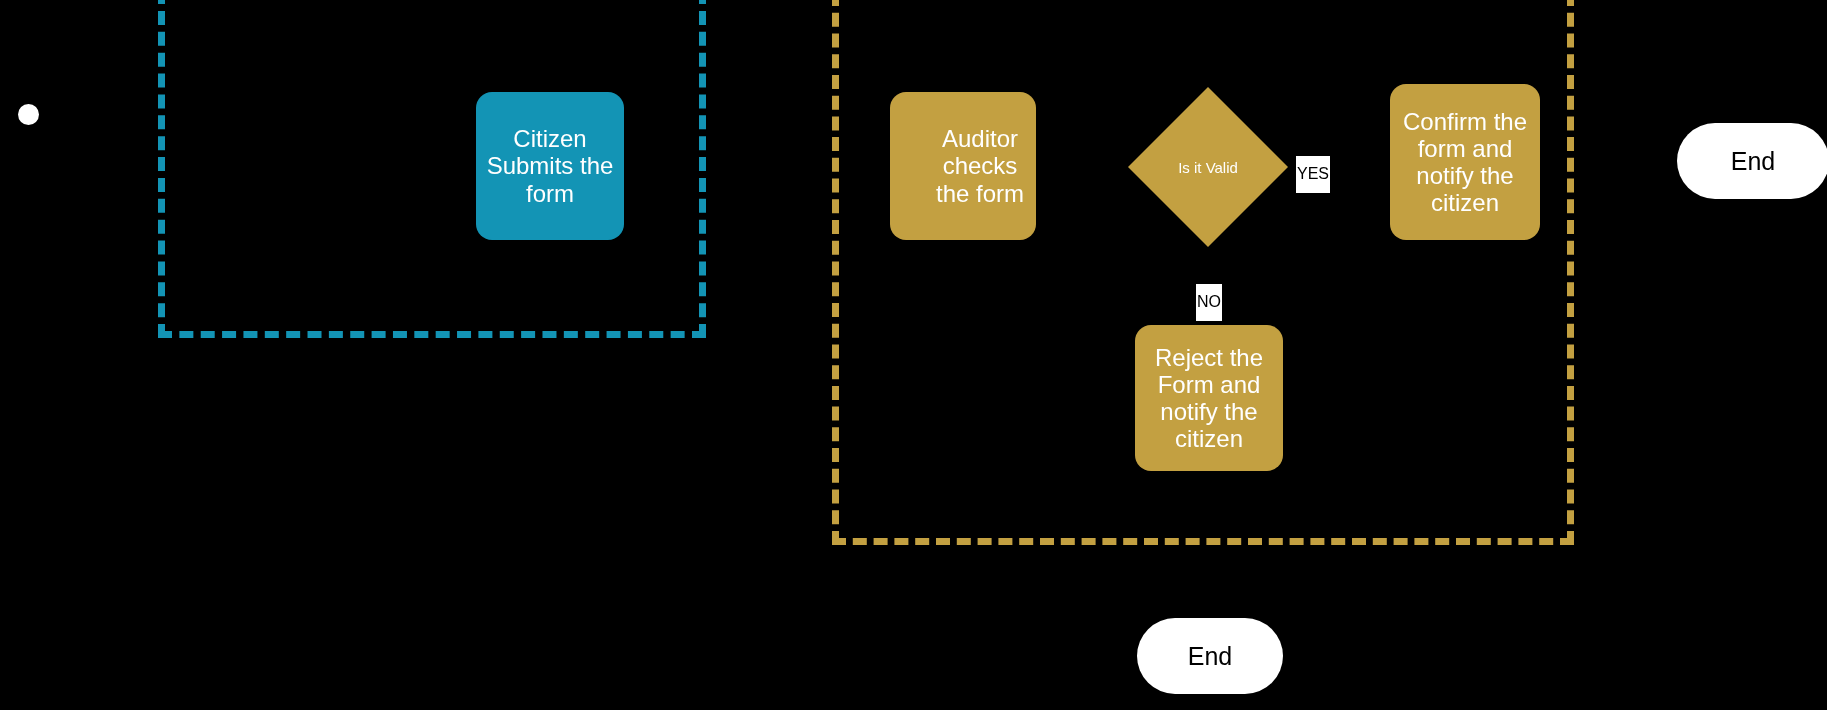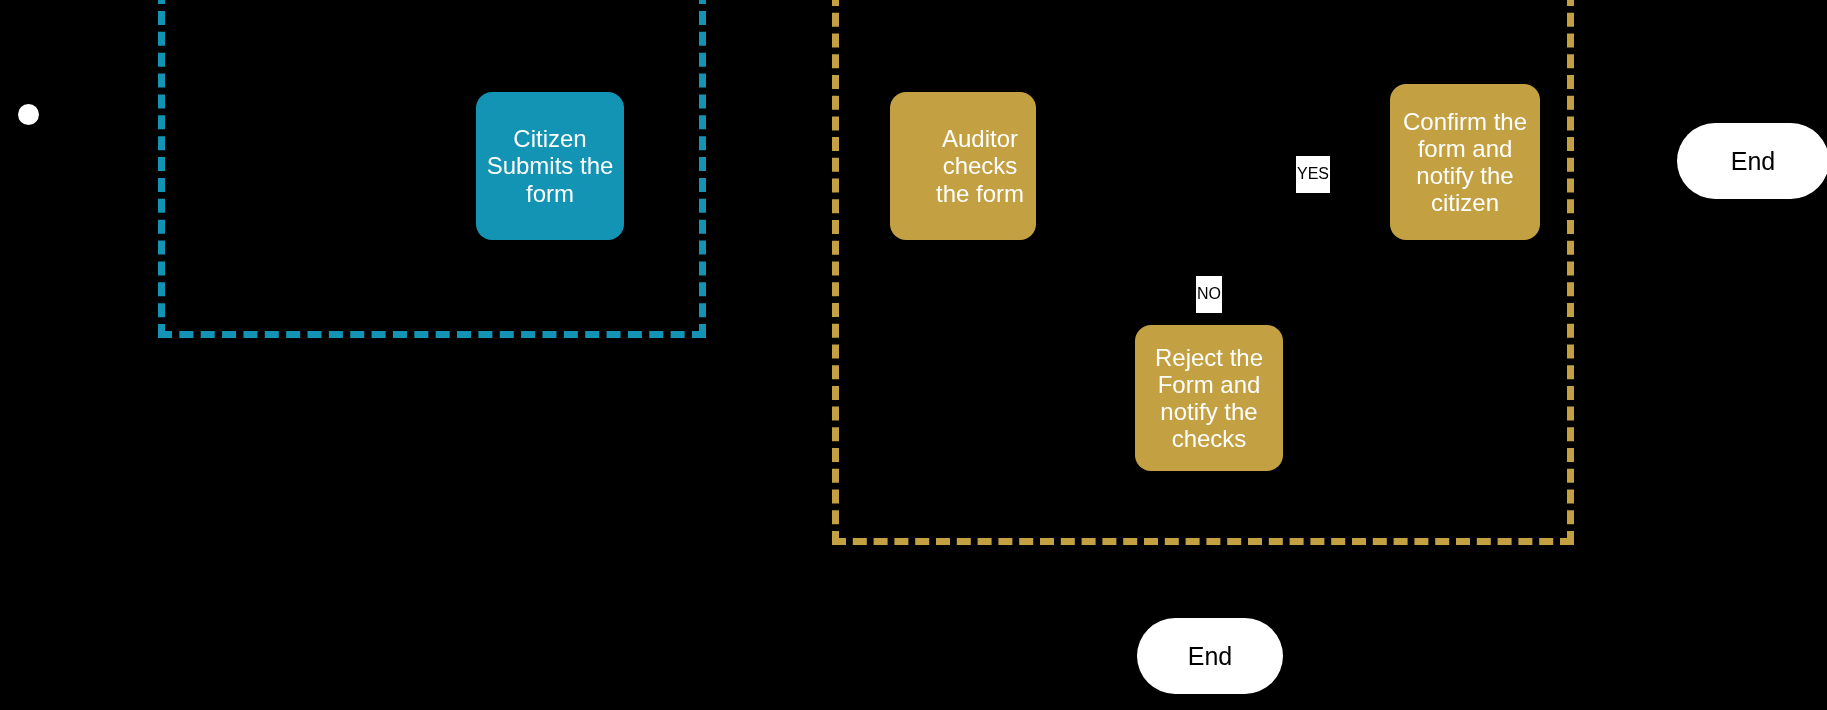--- a/index.html
+++ b/index.html
@@ -126,26 +126,30 @@
 
   <div class="lane lane-auditor"></div>
 
   <div class="start-event"></div>
 
 
   <div class="node task blue" style="left:476px; top:92px; width:148px; height:148px;">Citizen Submits the form</div>
 
   <div class="node task gold" style="left:890px; top:92px; width:146px; height:148px;padding-left:44px;">Auditor checks the form</div>
 
+  <div class="decision-wrap" style="left:1128px; top:87px;">
+    <div class="diamond"></div>
+    <div class="diamond-label">Is it Valid</div>
+  </div>
 
   <div class="edge-label" style="left:1296px; top:156px;">YES</div>
 
-  <div class="edge-label" style="left:1196px; top:276px;">NO</div>
+  <div class="edge-label" style="left:1196px; top:284px;">NO</div>
 
   <div class="node task gold" style="left:1390px; top:84px; width:150px; height:156px;">Confirm the form and notify the citizen</div>
 
-  <div class="node task gold" style="left:1135px; top:325px; width:148px; height:146px;">Reject the Form and notify the checks</div>
+  <div class="node task gold" style="left:1135px; top:325px; width:148px; height:146px;">Reject the Form and notify the citizen</div>
 
   <div class="end-event" style="left:1677px; top:123px; width:152px; height:76px;">End</div>
 
   <div class="end-event" style="left:1137px; top:618px; width:146px; height:76px;">End</div>
 
 </div>
 
 </body></html>

